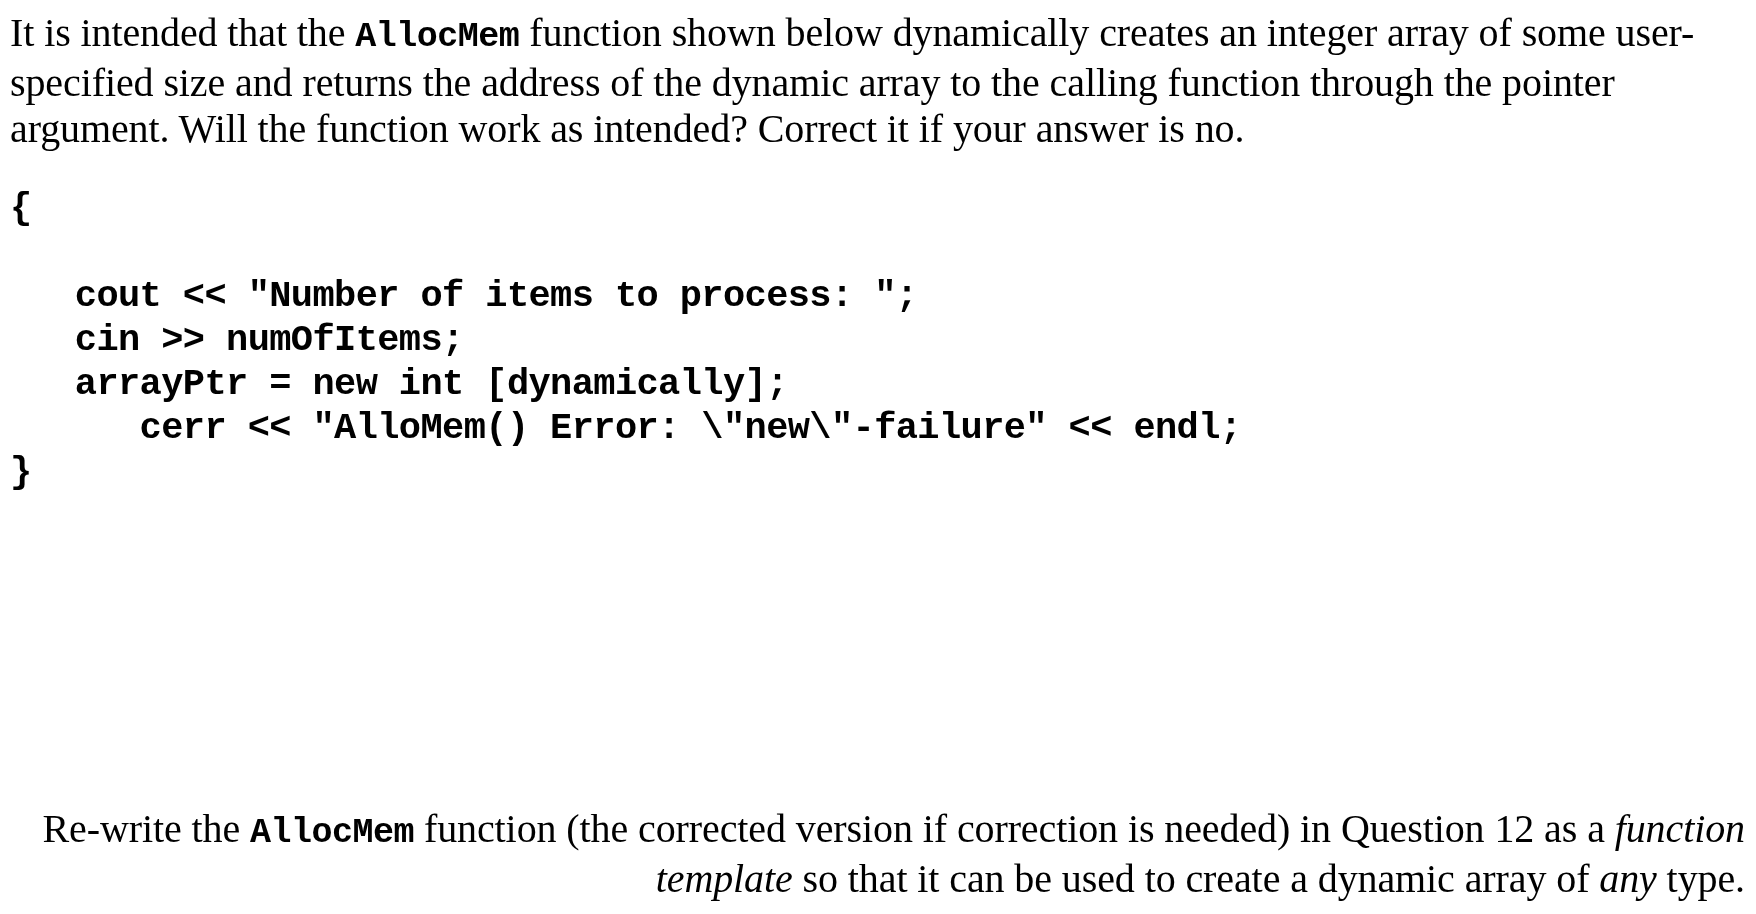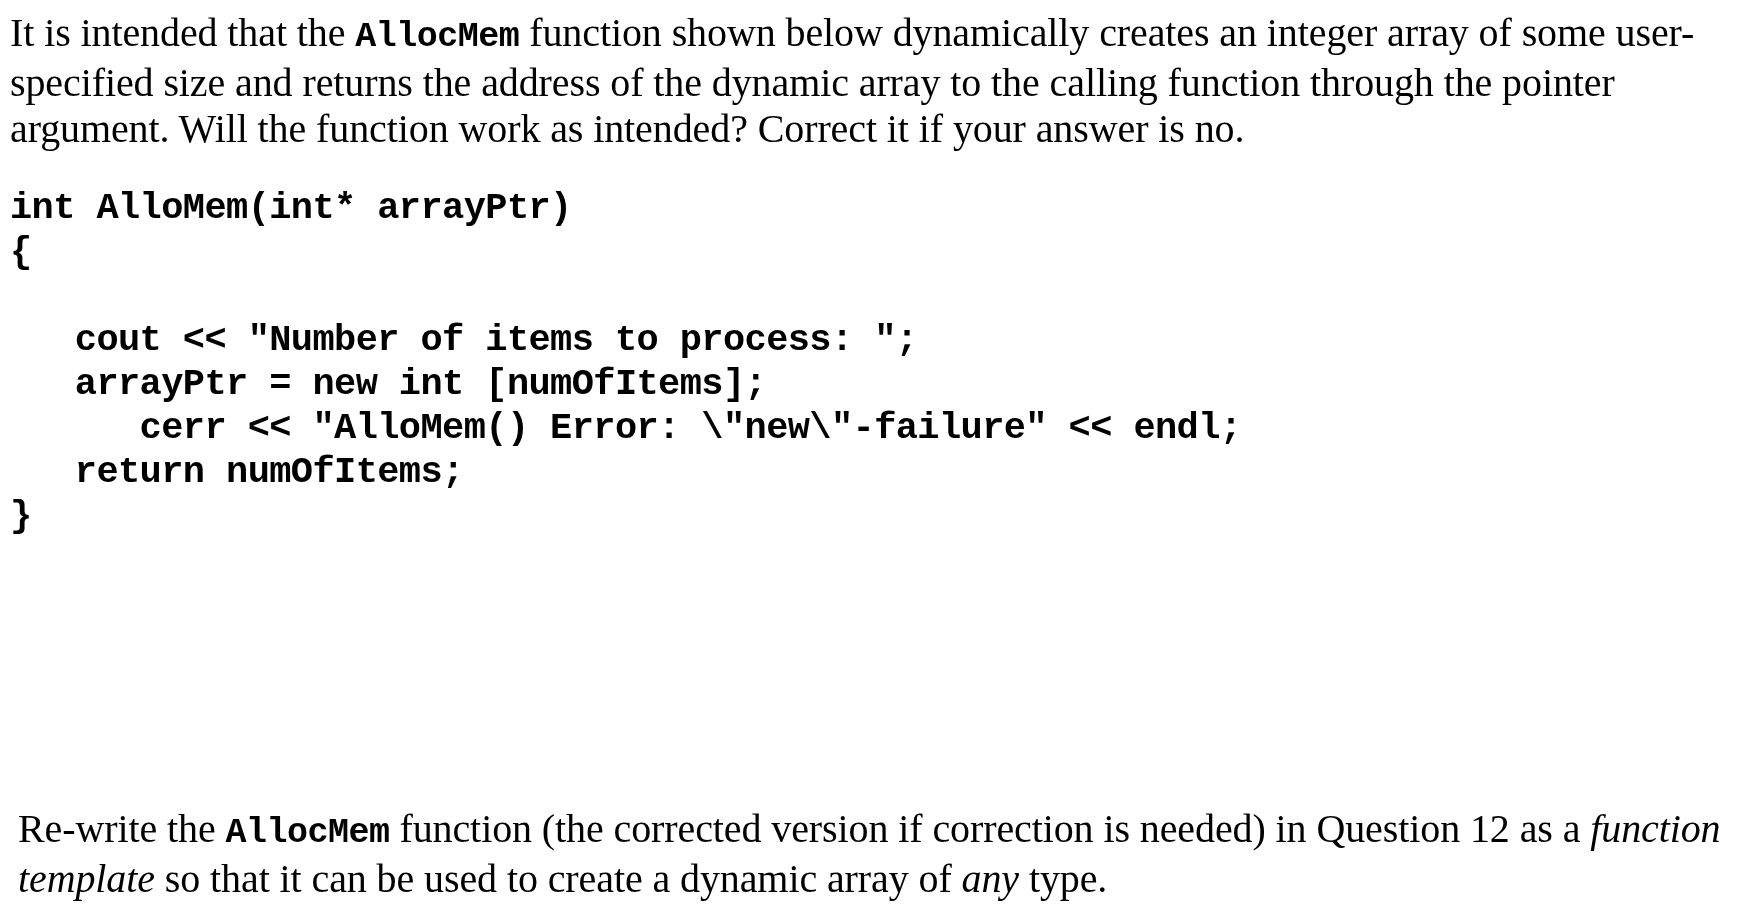--- a/index.html
+++ b/index.html
@@ -62,38 +62,38 @@
     letter-spacing: -0.6px;
     white-space: pre;
     min-height: 44px;
   }
   .code-line.blank {
     min-height: 44px;
   }
 
   #closing-paragraph {
     position: absolute;
-    left: 18px;
+    left: 9px;
     top: 806px;
     width: 1736px;
+    text-align: right;
   }
 </style>
 </head>
 <body>
 
 <div class="page">
 
   <p class="prose" id="intro-paragraph"><span>It is intended that the </span><span class="mono-inline">AllocMem</span><span> function shown below dynamically creates an integer array of some user-specified size and returns the address of the dynamic array to the calling function through the pointer argument. Will the function work as intended? Correct it if your answer is no.</span></p>
 
   <div id="code-region">
-      <div class="code-line">int AlloMem(int* arrayPtr)</div>
       <div class="code-line">{</div>
       <div class="code-line blank"></div>
       <div class="code-line">   cout &lt;&lt; "Number of items to process: ";</div>
-      <div class="code-line">   arrayPtr = new int [numOfItems];</div>
+      <div class="code-line">   cin &gt;&gt; numOfItems;</div>
+      <div class="code-line">   arrayPtr = new int [dynamically];</div>
       <div class="code-line">      cerr &lt;&lt; "AlloMem() Error: \"new\"-failure" &lt;&lt; endl;</div>
-      <div class="code-line">   return numOfItems;</div>
       <div class="code-line">}</div>
     </div>
 
   <p class="prose" id="closing-paragraph"><span>Re-write the </span><span class="mono-inline">AllocMem</span><span> function (the corrected version if correction is needed) in Question 12 as a </span><span class="ital">function template</span><span> so that it can be used to create a dynamic array of </span><span class="ital">any</span><span> type.</span></p>
 
 </div>
 
 </body></html>

